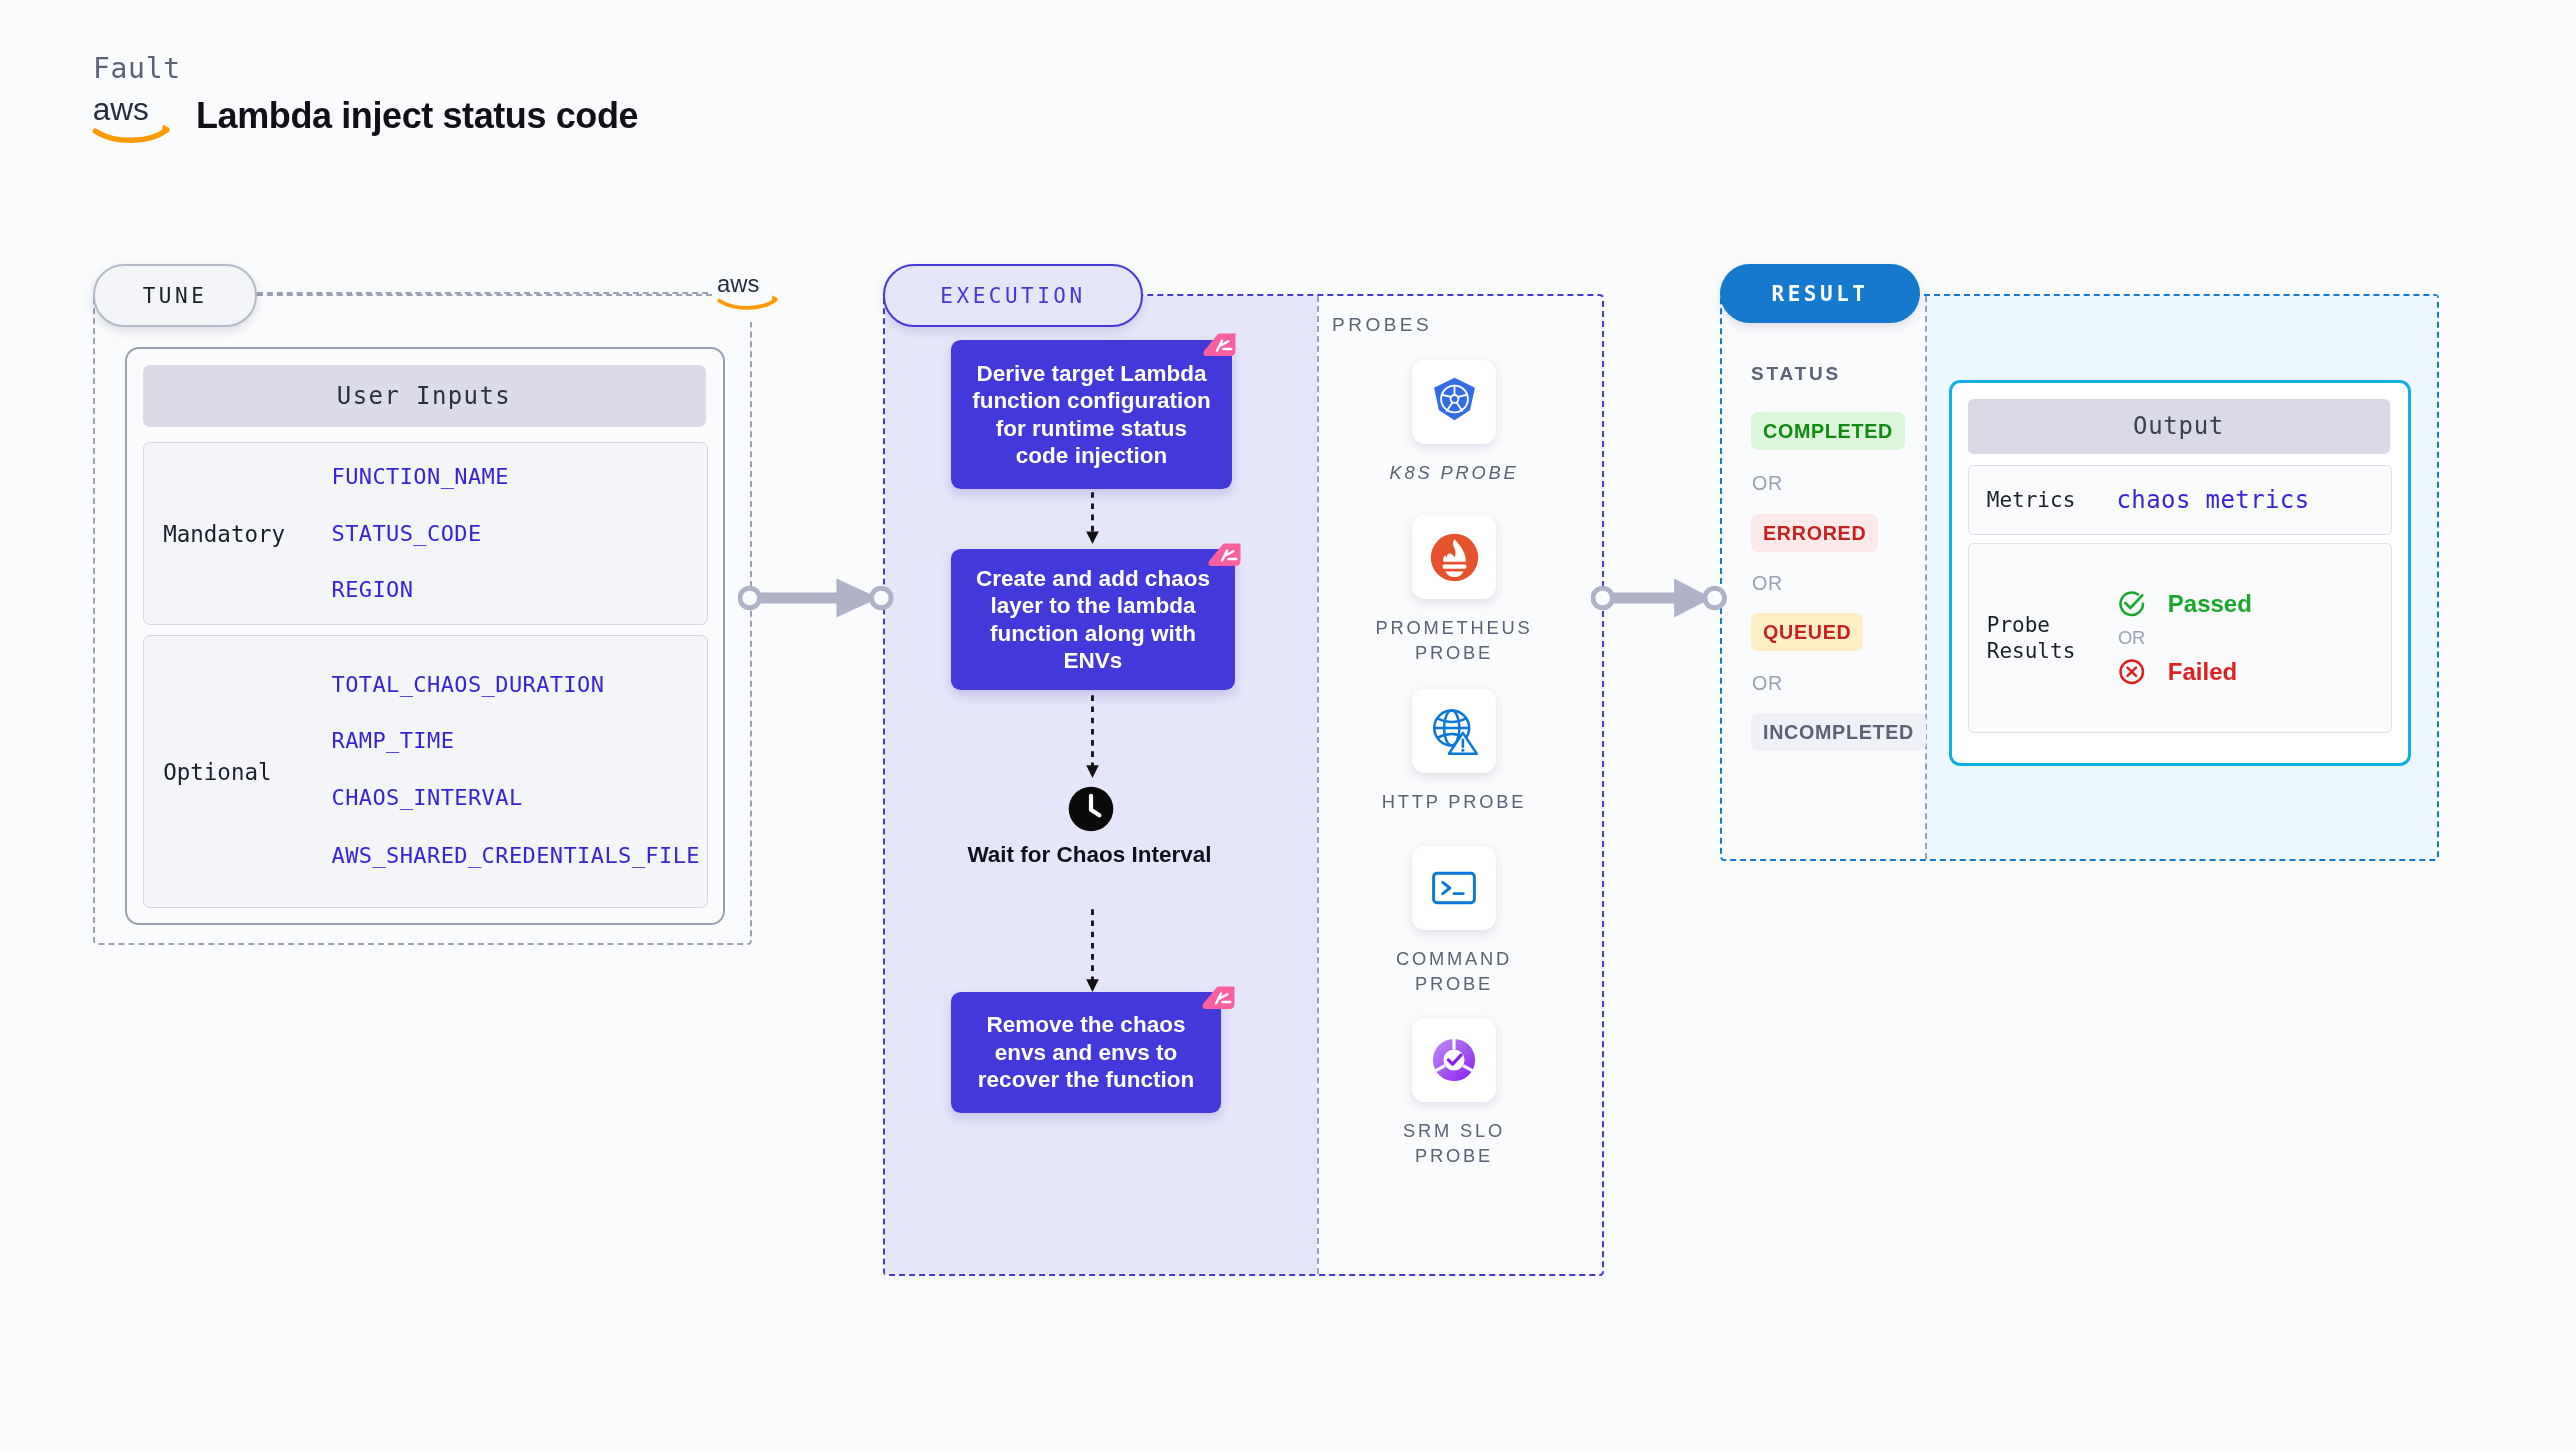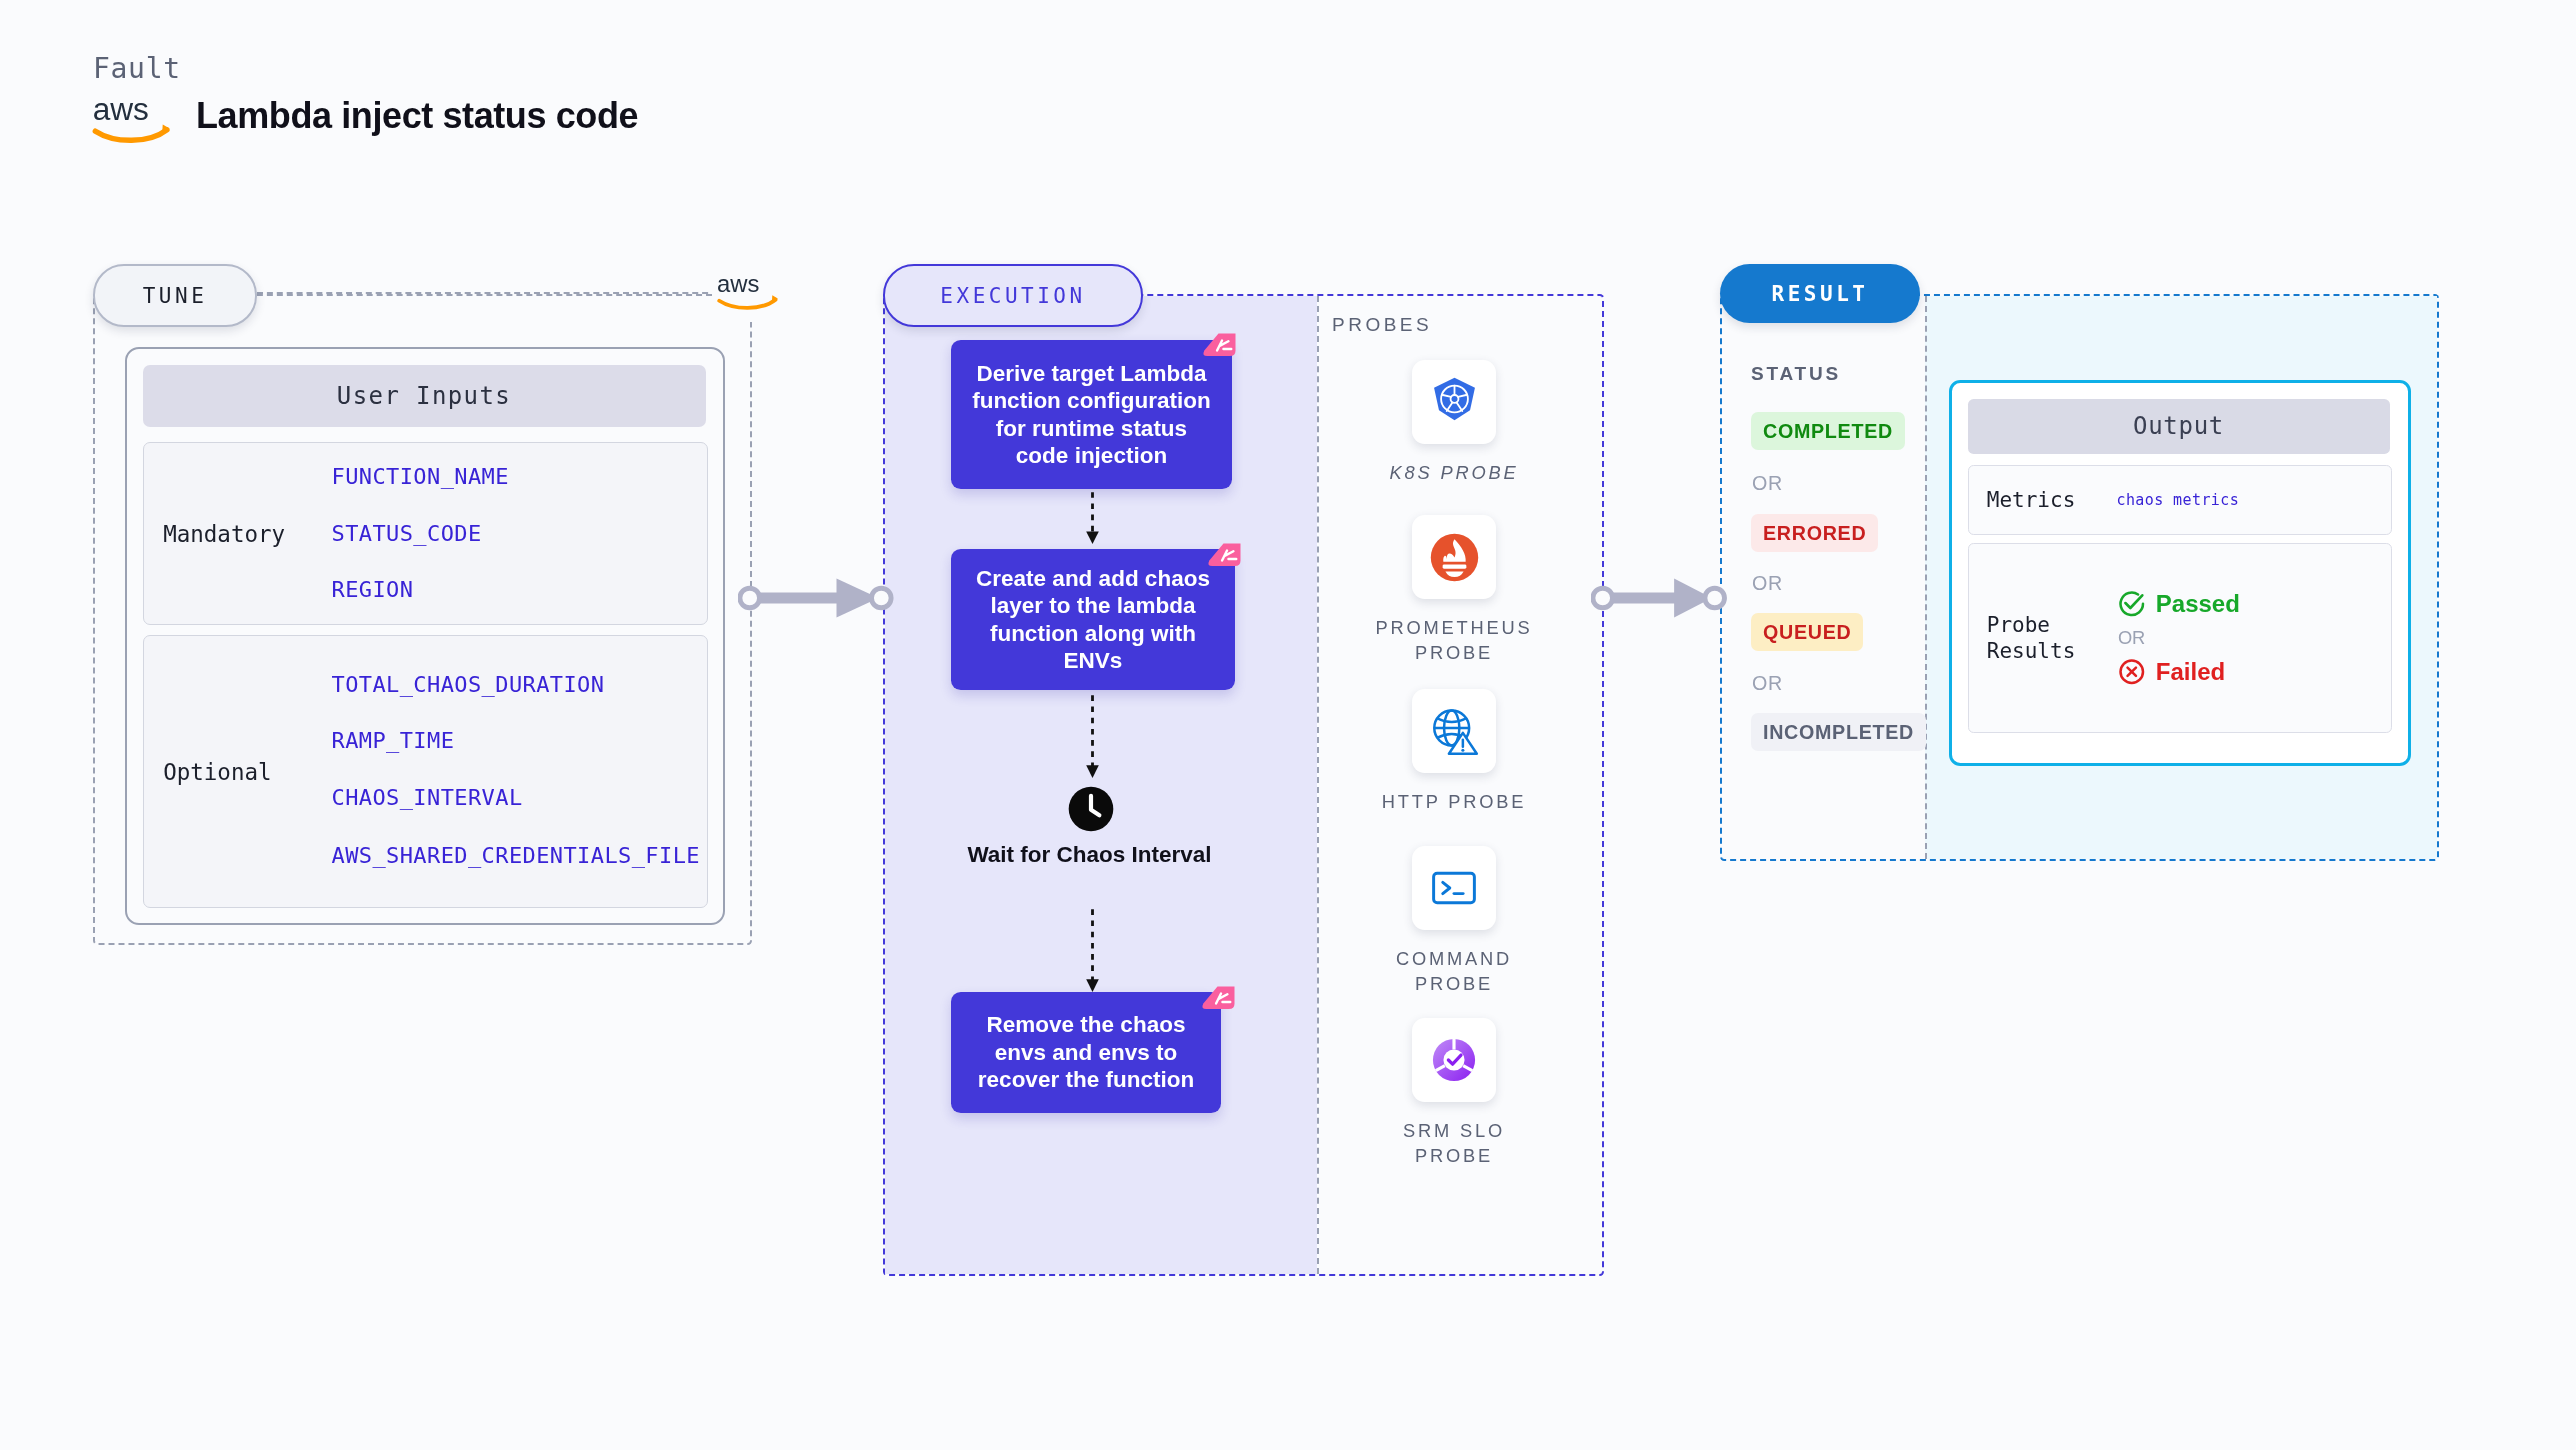--- a/index.html
+++ b/index.html
@@ -193,23 +193,23 @@
     position: absolute; left: 15.5px; width: 422px;
     background: #fafbfd; border: 1.4px solid #dcdee8; border-radius: 5.6px;
     display: flex; align-items: center;
   }
   #out-row-metrics { top: 82px; height: 68px; }
   #out-row-probes  { top: 160px; height: 188px; }
   .out-key {
     width: 148px; flex: 0 0 148px; padding-left: 18.3px; box-sizing: border-box;
     font-size: 21px; color: #1b1f2b; line-height: 1.25;
   }
-  .out-val-metrics { font-size: 15px; color: #3823d6; letter-spacing: 0.4px; }
+  .out-val-metrics { font-size: 24px; color: #3823d6; letter-spacing: 0.4px; }
   .pr-line { display: flex; align-items: center; gap: 9.8px; }
-  .pr-text { font-size: 24px; font-weight: bold; }
+  .pr-text { font-size: 24px; font-weight: bold; margin-left: 12px; }
   .pr-or { font-size: 18.3px; color: #9aa1b3; margin: 8.4px 0 8.4px 1.4px; }
 </style>
 </head>
 <body>
 
 <div id="stage">
 
   <div id="hdr-fault" class="mono">Fault</div>
 
   <div id="hdr-aws-logo">

